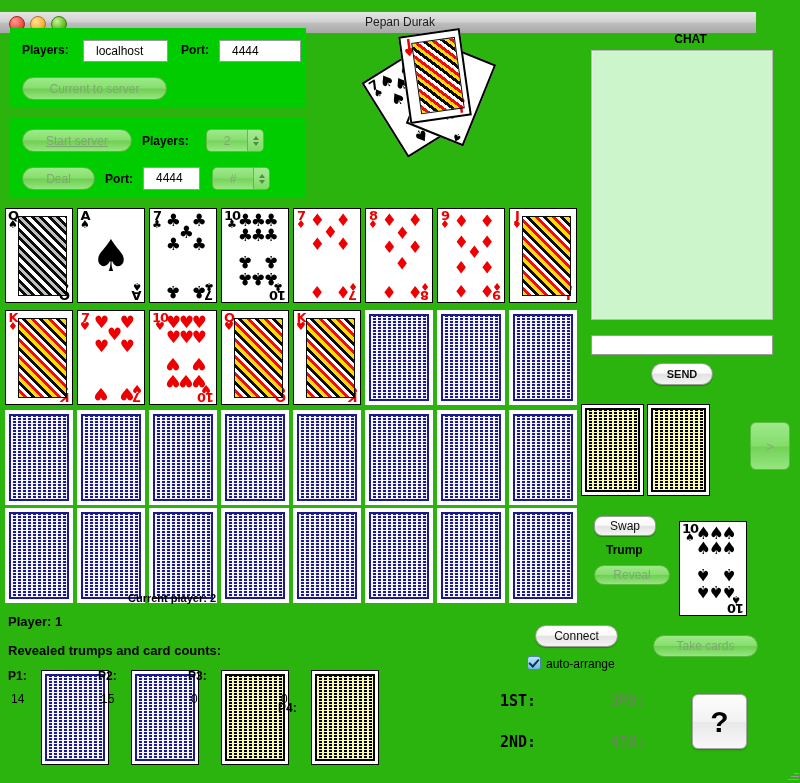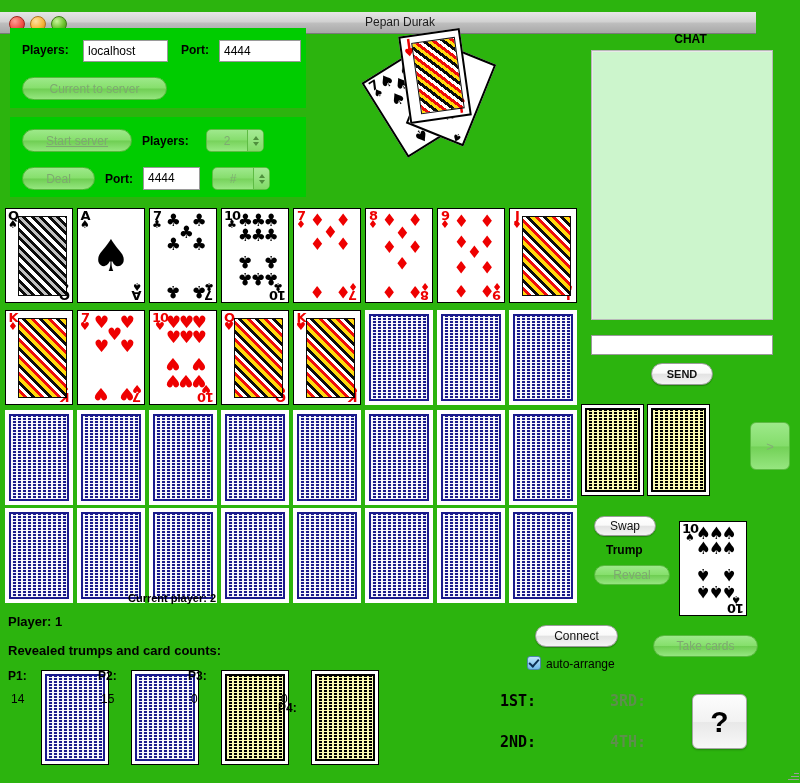--- a/index.html
+++ b/index.html
@@ -39,21 +39,21 @@
 
   
   .lbl { position: absolute; font-size: 12px; font-weight: bold; color: #000; white-space: nowrap; }
   .lbl-plain { position: absolute; font-size: 12px; color: #000; white-space: nowrap; }
 
   
   .tfield {
     position: absolute; background: #ffffff;
     border: 1px solid #9a9a9a; box-sizing: border-box;
     font-size: 12px; color: #000;
-    padding: 1px 4px; line-height: 18px;
+    padding: 1px 12px; line-height: 18px;
     font-family: "Liberation Sans", sans-serif;
     overflow: hidden; white-space: nowrap;
   }
 
   
   .pill {
     position: absolute; box-sizing: border-box;
     border-radius: 999px;
     font-size: 12px; text-align: center;
     font-family: "Liberation Sans", sans-serif;
@@ -566,21 +566,21 @@
   <div id="deckzone">
       <div class="card-back blackframe" style="width: 63px; height: 92px; left: 581px; top: 404px;">
         <div class="cb-inner yellow"></div>
       </div>
       <div class="card-back blackframe" style="width: 63px; height: 92px; left: 647px; top: 404px;">
         <div class="cb-inner yellow"></div>
       </div>
     </div>
   <div class="sqbtn disabled" style="left:750px; top:422px; width:40px; height:48px;">&gt;</div>
 
-  <div class="pill enabled" style="left:594px; top:516px; width:62px; height:20px;">Swap</div>
+  <div class="pill enabled" style="left:594px; top:516px; width:62px; height:20px;border-radius:8px;">Swap</div>
   <div class="lbl" style="left:606px; top:543px;">Trump</div>
   <div class="pill disabled" style="left:594px; top:565px; width:76px; height:20px;">Reveal</div>
   <div id="trumpcard">
       <div class="card" style="width: 68px; height: 95px; left: 679px; top: 521px;">
         <div class="c-corner tl black">
           <span class="c-rank">10</span>
           <span class="c-suit-sm">♠</span>
         </div>
         <div class="c-corner br black">
           <span class="c-rank">10</span>

